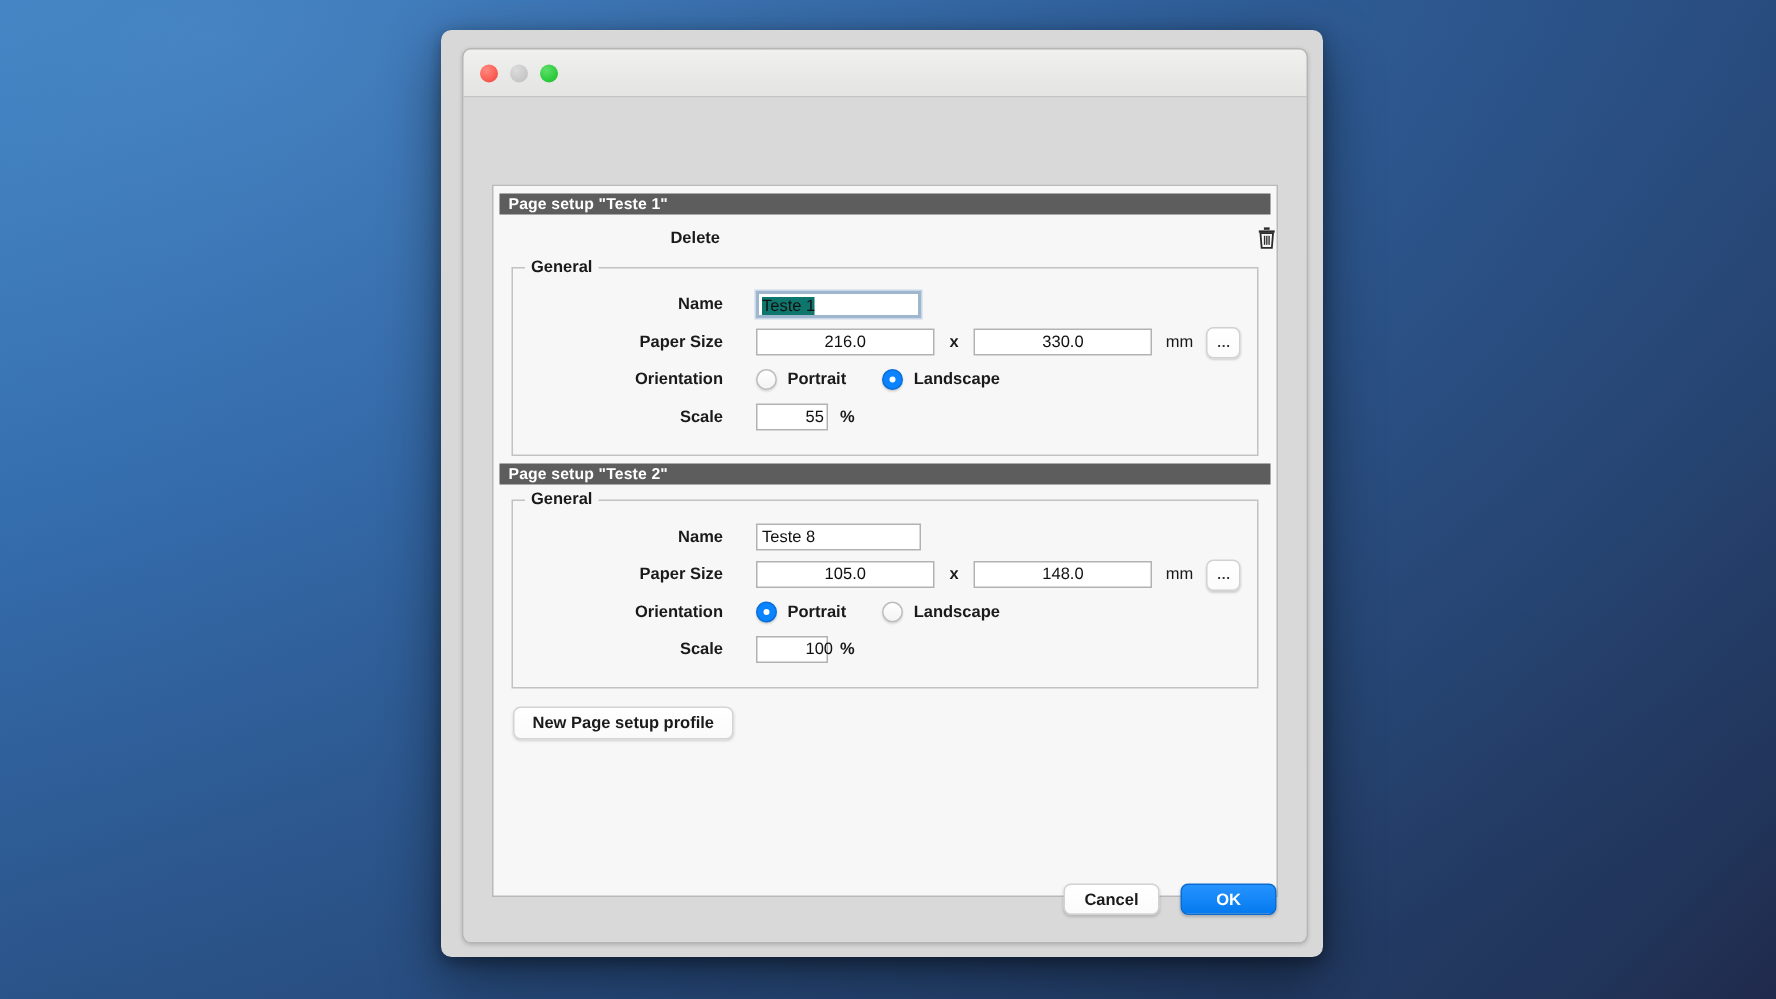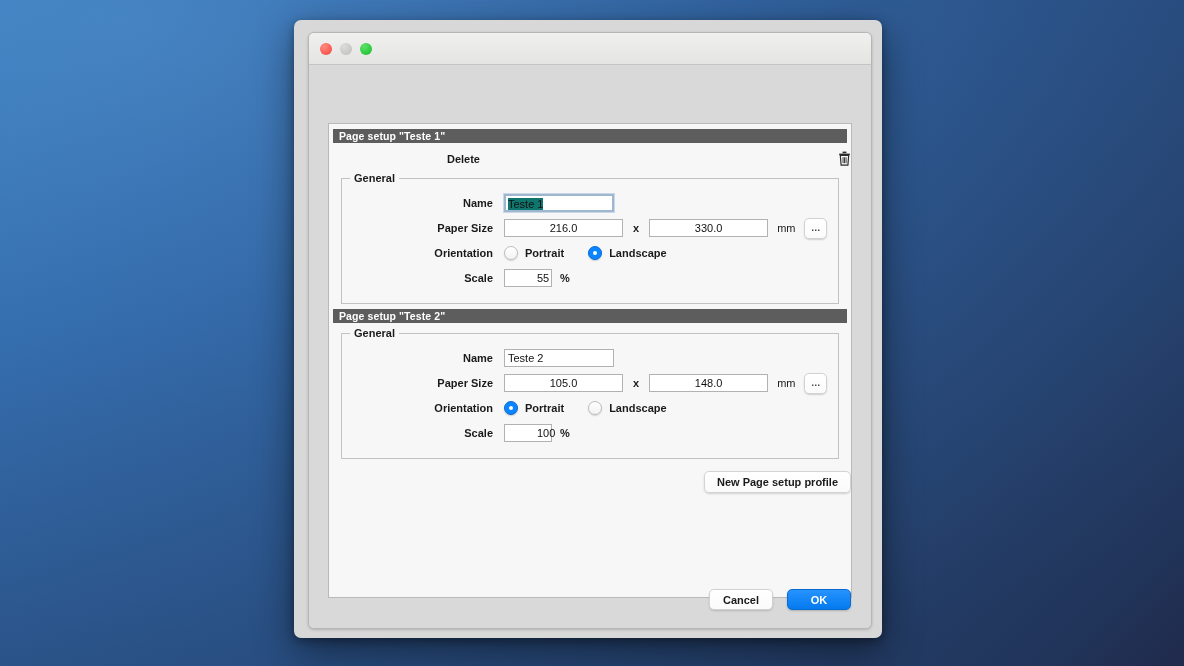--- a/index.html
+++ b/index.html
@@ -124,21 +124,21 @@
   
   .row {
     display: flex;
     align-items: center;
     height: 24px;
     margin-bottom: 1px;
   }
   .row-label {
     width: 162px;
     text-align: right;
-    padding-right: 11px;
+    padding-right: 22px;
     font-size: 11px;
     font-weight: bold;
     color: #1a1a1a;
     box-sizing: border-box;
   }
   .delete-row {
     display: flex;
     align-items: center;
     height: 21px;
     margin-top: 5px;
@@ -265,21 +265,20 @@
   }
   .radio-label {
     font-size: 11px;
     font-weight: bold;
     color: #1a1a1a;
   }
 
   
   #new-profile-wrap {
     margin: 12px 0 0 13px;
-    text-align: right;
   }
   #new-profile-button {
     display: inline-block;
     height: 20px;
     line-height: 20px;
     padding: 0 12px;
     border-radius: 5px;
     background: linear-gradient(#ffffff, #fafafa);
     border: 1px solid #d4d4d4;
     box-shadow: 0 1px 2px rgba(0,0,0,0.16);
@@ -398,21 +397,21 @@
           </div>
         </div>
 
         <div class="section-header">Page setup "Teste 2"</div>
 
         <div class="fieldset" style="margin-top:10px;">
           <span class="fieldset-legend">General</span>
 
           <div class="row">
             <span class="row-label">Name</span>
-            <span class="text-input name-input">Teste 2</span>
+            <span class="text-input name-input">Teste 8</span>
           </div>
 
           <div class="row">
             <span class="row-label">Paper Size</span>
             <span class="text-input size-input">105.0</span>
             <span class="x-label">x</span>
             <span class="text-input size-input">148.0</span>
             <span class="unit-label">mm</span>
             <span class="dots-button">...</span>
           </div>

